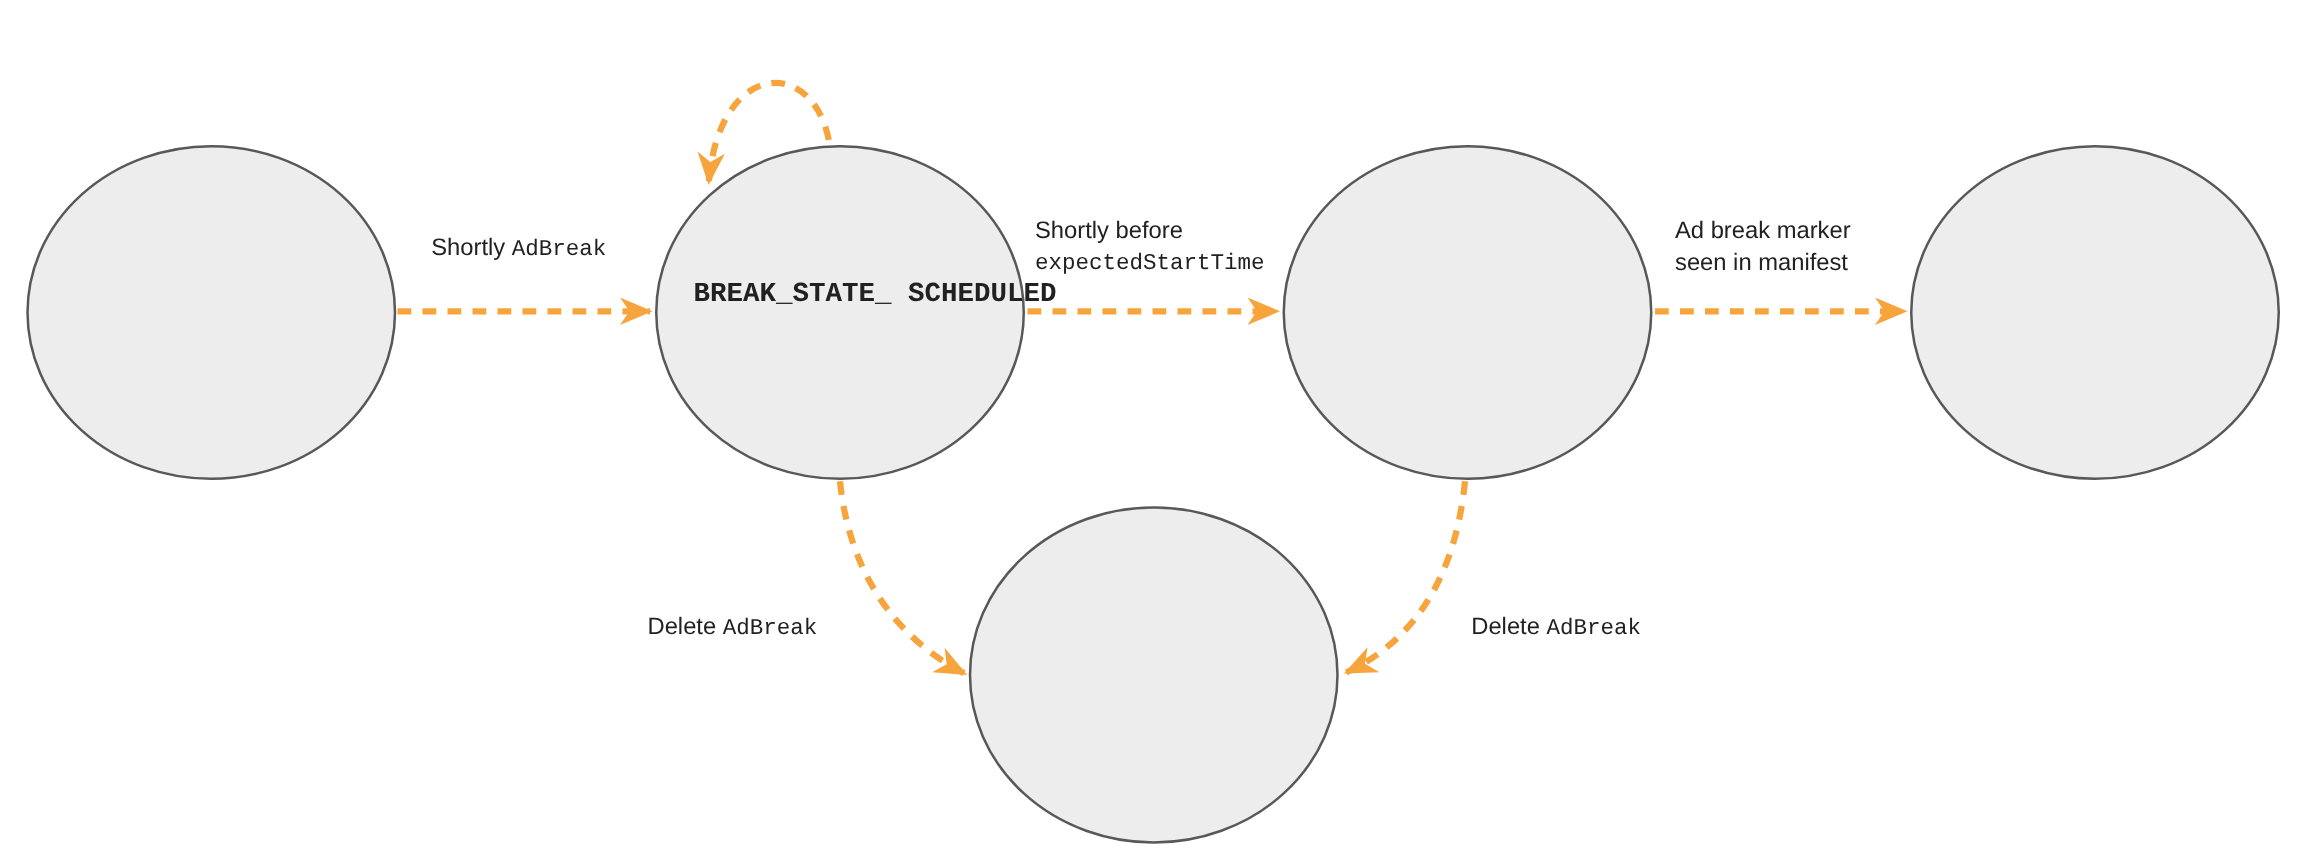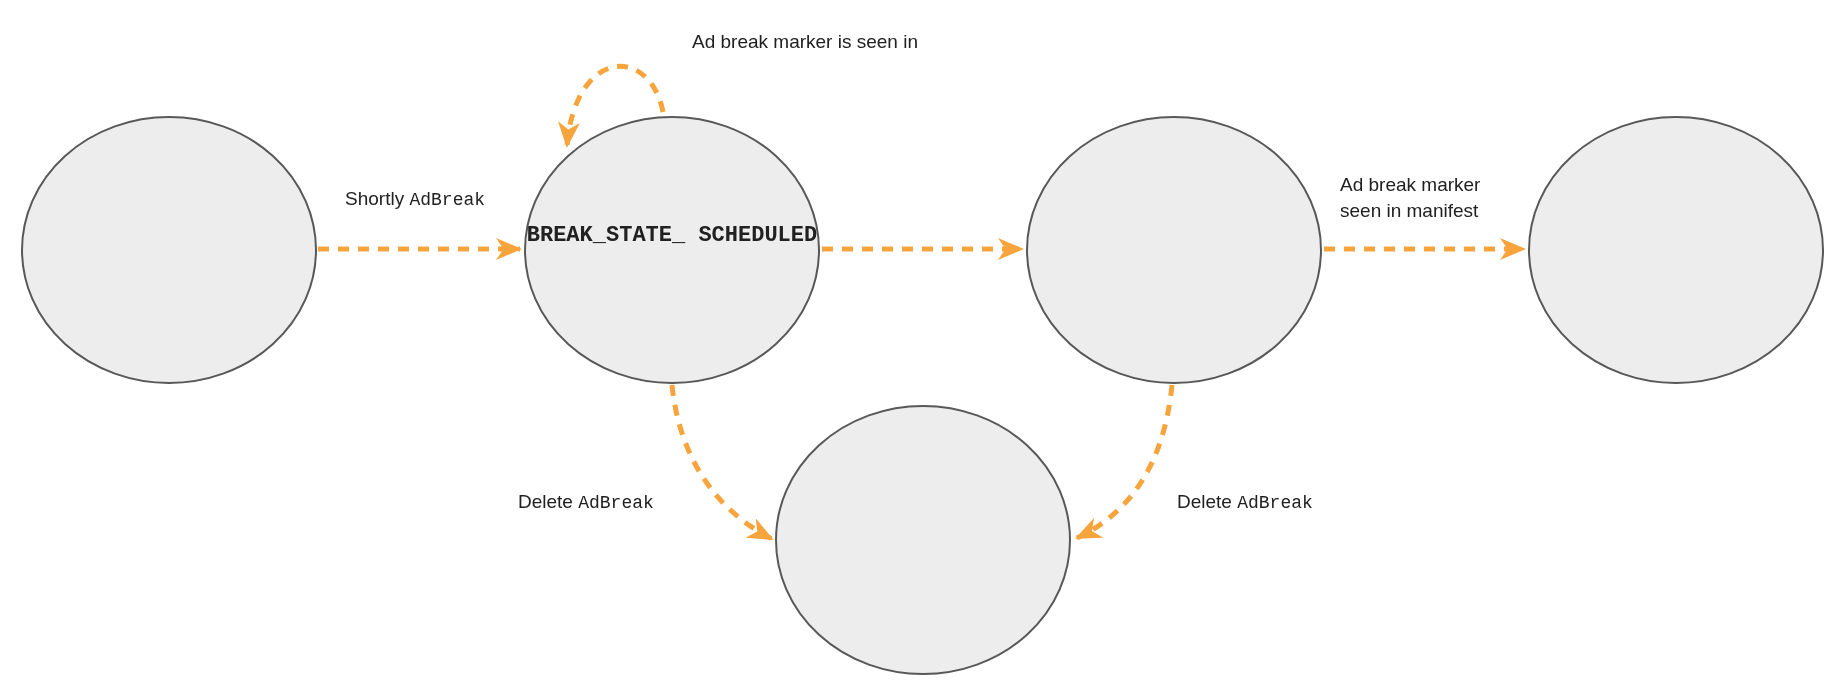--- a/index.html
+++ b/index.html
@@ -30,21 +30,21 @@
     position:absolute;
     width:294px;
     text-align:center;
     color:var(--text);
     font-weight:bold;
     white-space:nowrap;
   }
   .nlabel.sans{font-size:24px;line-height:30px;}
   .nlabel.mono{
     font-family:"Liberation Mono","DejaVu Sans Mono",monospace;
-    font-size:22px;line-height:29px;letter-spacing:0;
+    font-size:22px;line-height:29px;letter-spacing:0;margin-left:28px;
   }
   .elabel{
     position:absolute;
     color:var(--text);
     font-size:19px;line-height:26px;
     white-space:nowrap;
   }
   .elabel .line{display:block;}
   .code{
     font-family:"Liberation Mono","DejaVu Sans Mono",monospace;
@@ -84,23 +84,26 @@
   </div>
 
 
 
 
   <div class="elabel" style="left:345px;top:186px">
     <span>Shortly </span><span class="code">AdBreak</span>
   </div>
 
   <div class="elabel" style="left:692px;top:29px">
-    <span class="line">Ad break marker is seen in</span>
   </div>
 
+  <div class="elabel" style="left:828px;top:172px">
+    <span class="line">Shortly before</span>
+    <span class="line code">expectedStartTime</span>
+  </div>
 
   <div class="elabel" style="left:1340px;top:172px">
     <span class="line">Ad break marker</span>
     <span class="line">seen in manifest</span>
   </div>
 
   <div class="elabel" style="left:518px;top:489px">
     <span>Delete </span><span class="code">AdBreak</span>
   </div>
 

